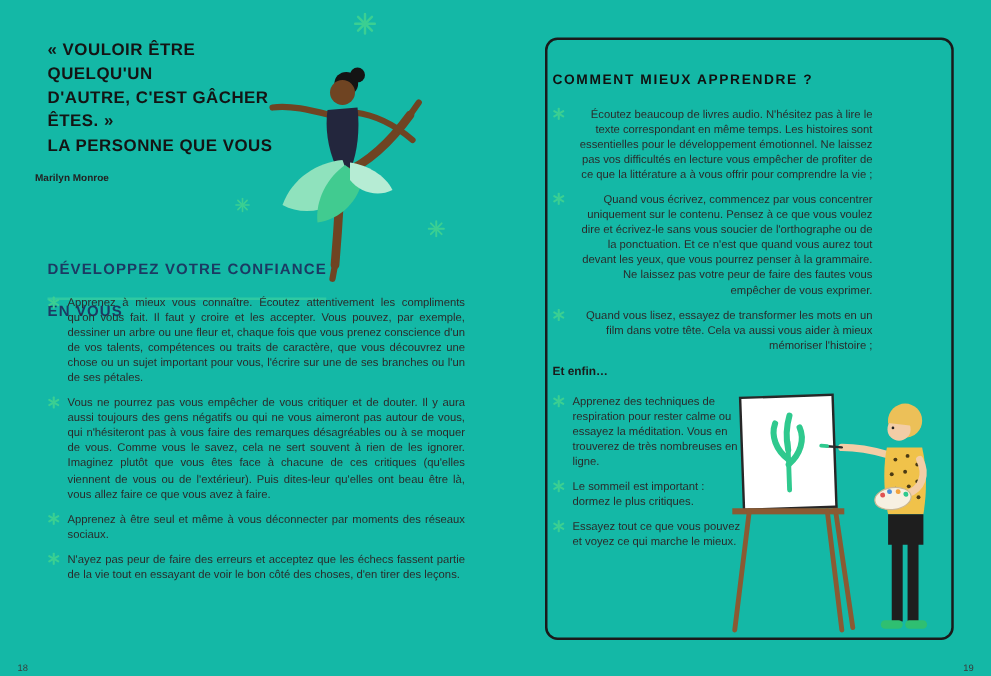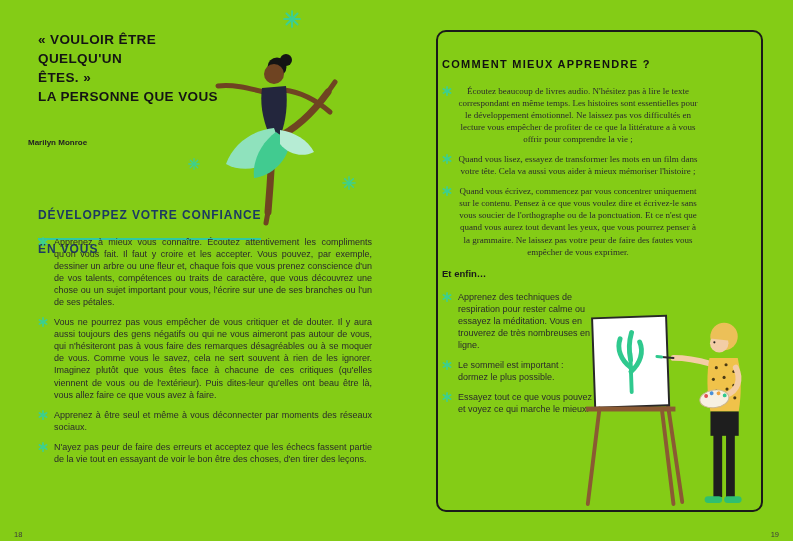--- a/index.html
+++ b/index.html
@@ -1,18 +1,18 @@
 <!DOCTYPE html>
 <html><head>
 <meta charset="utf-8">
 <style>
   * { margin:0; padding:0; box-sizing:border-box; }
   html,body { width:793px; height:541px; overflow:hidden; }
   body { background:#ffffff; font-family:"Liberation Sans", sans-serif; color:#2b2b2b; }
-  .spread { position:relative; width:793px; height:541px; background:#84cc16; }
+  .spread { position:relative; width:793px; height:541px; background:#14b8a6; }
 
   
   .page-left { position:absolute; left:0; top:0; width:396px; height:541px; }
   .quote { position:absolute; left:38px; top:30px; width:200px; font-weight:bold; font-size:13.5px; line-height:1.42; letter-spacing:0.4px; color:#141414; }
   .attribution { position:absolute; left:28px; top:138px; font-size:8px; font-weight:bold; color:#222; }
   .ballerina { position:absolute; left:196px; top:26px; }
   .left-heading { position:absolute; left:38px; top:206px; font-size:12px; font-weight:bold; letter-spacing:0.9px; color:#1c3a63; line-height:1.5; }
   .left-heading .hl1 { display:inline-block; border-bottom:2.5px solid #2fc9a2; padding-bottom:14px; }
   .bullets-left { position:absolute; left:38px; top:236px; width:334px; list-style:none; }
   .bullet { display:flex; gap:6px; margin-bottom:8px; font-size:9px; line-height:1.34; text-align:justify; }
@@ -22,35 +22,36 @@
   .pagenum-right { right:14px; }
 
   
   .deco { position:absolute; }
 
   
   .page-right { position:absolute; left:396px; top:0; width:397px; height:541px; }
   .learn-box { position:absolute; left:40px; top:30px; width:327px; height:482px; border:2px solid #1a1a1a; border-radius:10px; padding:26px 22px 0 4px; }
   .box-title { font-size:11px; font-weight:bold; letter-spacing:1.3px; color:#111; margin-bottom:15px; }
   .bullets-right-top { list-style:none; width:256px; }
-  .bullets-right-top .bullet { text-align:center;font-family:Liberation Serif, serif; }
+  .bullets-right-top .bullet { text-align:right; }
   .interlude { font-size:9.5px; font-weight:bold; color:#1a1a1a; margin:10px 0 12px 0; }
   .bullets-right-bottom { list-style:none; width:152px; }
   .bullets-right-bottom .bullet { text-align:left; }
   .painter { position:absolute; left:142px; top:238px; }
 </style>
 </head>
 <body>
 
 <div class="spread">
 
   <div class="page-left">
 
     <div class="quote">
       <div>« VOULOIR ÊTRE QUELQU'UN</div>
+      <div>D'AUTRE, C'EST GÂCHER</div>
       <div>ÊTES. »</div>
       <div>LA PERSONNE QUE VOUS</div>
     </div>
     <div class="attribution">Marilyn Monroe</div>
 
     <svg class="ballerina" width="176" height="200" viewBox="0 0 176 200">
 
       <path d="M80 112 C98 104 116 88 132 66" fill="none" stroke="#6f4422" stroke-width="7" stroke-linecap="round"></path>
       <path d="M132 66 L139 56" fill="none" stroke="#6f4422" stroke-width="5" stroke-linecap="round"></path>
 
@@ -134,21 +135,21 @@
         <span>Apprenez à être seul et même à vous déconnecter par moments des réseaux sociaux.</span>
       </li>
       <li class="bullet">
         <svg class="star" width="10" height="10" viewBox="0 0 24 24">
             <g stroke="#3bcf92" stroke-width="4" stroke-linecap="round">
               <line x1="12" y1="2" x2="12" y2="22"></line>
               <line x1="3.3" y1="7" x2="20.7" y2="17"></line>
               <line x1="3.3" y1="17" x2="20.7" y2="7"></line>
             </g>
           </svg>
-        <span>N'ayez pas peur de faire des erreurs et acceptez que les échecs fassent partie de la vie tout en essayant de voir le bon être des choses, d'en tirer des leçons.</span>
+        <span>N'ayez pas peur de faire des erreurs et acceptez que les échecs fassent partie de la vie tout en essayant de voir le bon côté des choses, d'en tirer des leçons.</span>
       </li>
     </ul>
 
     <div class="pagenum pagenum-left">18</div>
   </div>
 
   <div class="page-right">
 
     <div class="learn-box">
       <h2 class="box-title">COMMENT MIEUX APPRENDRE ?</h2>
@@ -165,32 +166,32 @@
           <span>Écoutez beaucoup de livres audio. N'hésitez pas à lire le texte correspondant en même temps. Les histoires sont essentielles pour le développement émotionnel. Ne laissez pas vos difficultés en lecture vous empêcher de profiter de ce que la littérature a à vous offrir pour comprendre la vie ;</span>
         </li>
         <li class="bullet">
           <svg class="star" width="10" height="10" viewBox="0 0 24 24">
               <g stroke="#3bcf92" stroke-width="4" stroke-linecap="round">
                 <line x1="12" y1="2" x2="12" y2="22"></line>
                 <line x1="3.3" y1="7" x2="20.7" y2="17"></line>
                 <line x1="3.3" y1="17" x2="20.7" y2="7"></line>
               </g>
             </svg>
+          <span>Quand vous écrivez, commencez par vous concentrer uniquement sur le contenu. Pensez à ce que vous voulez dire et écrivez-le sans vous soucier de l'orthographe ou de la ponctuation. Et ce n'est que quand vous aurez tout devant les yeux, que vous pourrez penser à la grammaire. Ne laissez pas votre peur de faire des fautes vous empêcher de vous exprimer.</span>
+        </li>
+        <li class="bullet">
+          <svg class="star" width="10" height="10" viewBox="0 0 24 24">
+              <g stroke="#3bcf92" stroke-width="4" stroke-linecap="round">
+                <line x1="12" y1="2" x2="12" y2="22"></line>
+                <line x1="3.3" y1="7" x2="20.7" y2="17"></line>
+                <line x1="3.3" y1="17" x2="20.7" y2="7"></line>
+              </g>
+            </svg>
           <span>Quand vous lisez, essayez de transformer les mots en un film dans votre tête. Cela va aussi vous aider à mieux mémoriser l'histoire ;</span>
         </li>
-        <li class="bullet">
-          <svg class="star" width="10" height="10" viewBox="0 0 24 24">
-              <g stroke="#3bcf92" stroke-width="4" stroke-linecap="round">
-                <line x1="12" y1="2" x2="12" y2="22"></line>
-                <line x1="3.3" y1="7" x2="20.7" y2="17"></line>
-                <line x1="3.3" y1="17" x2="20.7" y2="7"></line>
-              </g>
-            </svg>
-          <span>Quand vous écrivez, commencez par vous concentrer uniquement sur le contenu. Pensez à ce que vous voulez dire et écrivez-le sans vous soucier de l'orthographe ou de la ponctuation. Et ce n'est que quand vous aurez tout devant les yeux, que vous pourrez penser à la grammaire. Ne laissez pas votre peur de faire des fautes vous empêcher de vous exprimer.</span>
-        </li>
       </ul>
 
       <div class="interlude">Et enfin…</div>
 
       <ul class="bullets-right-bottom">
         <li class="bullet">
           <svg class="star" width="10" height="10" viewBox="0 0 24 24">
               <g stroke="#3bcf92" stroke-width="4" stroke-linecap="round">
                 <line x1="12" y1="2" x2="12" y2="22"></line>
                 <line x1="3.3" y1="7" x2="20.7" y2="17"></line>
@@ -200,21 +201,21 @@
           <span>Apprenez des techniques de respiration pour rester calme ou essayez la méditation. Vous en trouverez de très nombreuses en ligne.</span>
         </li>
         <li class="bullet">
           <svg class="star" width="10" height="10" viewBox="0 0 24 24">
               <g stroke="#3bcf92" stroke-width="4" stroke-linecap="round">
                 <line x1="12" y1="2" x2="12" y2="22"></line>
                 <line x1="3.3" y1="7" x2="20.7" y2="17"></line>
                 <line x1="3.3" y1="17" x2="20.7" y2="7"></line>
               </g>
             </svg>
-          <span>Le sommeil est important : dormez le plus possible.</span>
+          <span>Le sommeil est important : dormez le plus critiques.</span>
         </li>
         <li class="bullet">
           <svg class="star" width="10" height="10" viewBox="0 0 24 24">
               <g stroke="#3bcf92" stroke-width="4" stroke-linecap="round">
                 <line x1="12" y1="2" x2="12" y2="22"></line>
                 <line x1="3.3" y1="7" x2="20.7" y2="17"></line>
                 <line x1="3.3" y1="17" x2="20.7" y2="7"></line>
               </g>
             </svg>
           <span>Essayez tout ce que vous pouvez et voyez ce qui marche le mieux.</span>

